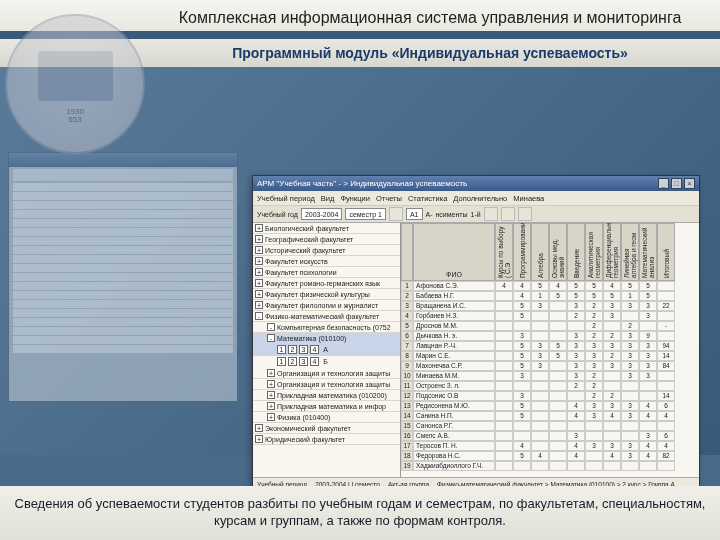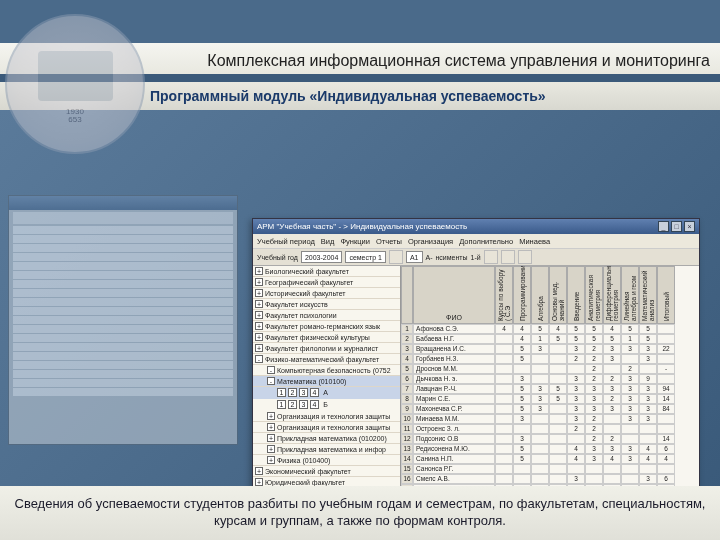--- a/index.html
+++ b/index.html
@@ -3,24 +3,24 @@
 <meta charset="utf-8">
 <style>
   * { box-sizing: border-box; margin: 0; padding: 0; }
   body { width: 720px; height: 540px; font-family: Arial, sans-serif; background: #4a6a8a; position: relative; overflow: hidden; }
   
   
   .seal { position: absolute; left: 5px; top: 14px; width: 140px; height: 140px; border-radius: 50%; border: 2px solid #8a9ab0; background: radial-gradient(circle, #d8d8e0 0%, #c8c8d0 60%, #b0b8c8 100%); opacity: 0.5; display:flex; align-items:center; justify-content:center; z-index:3; }
   .seal::after { content:""; position:absolute; width:75px; height:50px; background:#9aa5b5; top:35px; border-radius:4px; }
   .seal-text { position:absolute; bottom:28px; font-size:8px; color:#556; text-align:center; line-height:1; }
 
-  .header { background: linear-gradient(#f5f5f0, #e8e8e0); padding: 8px 10px 4px 150px; text-align: right; margin-top: 43px; }
+  .header { background: linear-gradient(#f5f5f0, #e8e8e0); padding: 8px 10px 4px 150px; text-align: center; }
   .header h1 { font-size: 16px; font-weight: normal; color: #222; line-height: 1.2; }
   .header-band { background: #3b5a7a; height: 8px; }
-  .header-sub { background: linear-gradient(#e8e8e0,#d8d8d0); padding: 6px 10px 6px 150px; text-align: left; }
+  .header-sub { background: linear-gradient(#e8e8e0,#d8d8d0); padding: 6px 10px 6px 150px; text-align: center; }
   .header-sub h2 { font-size: 14px; color: #1a3a6a; font-weight: bold; }
 
   .workarea { position: relative; height: 388px; background: linear-gradient(135deg,#5a7a9a,#3a5a7a); }
   
   .bg-window { position:absolute; left:8px; top:85px; width:230px; height:250px; background:#bac5d0; border:1px solid #567; opacity:0.6; z-index:1; }
   .bg-window .hdr { height:14px; background:linear-gradient(#6a8ab0,#4a6a90); }
   .bg-window .pane { height:12px; margin:2px 4px; background:#dde4ec; }
   .bg-window .row { height:8px; margin:1px 4px; background:#e8eef5; }
 
   .app-window { position:absolute; left:252px; top:108px; width:448px; height:315px; background:#ece8dc; border:1px solid #334; box-shadow: -2px 2px 6px rgba(0,0,0,0.3); z-index:2; font-size:8px; color:#222; }
@@ -111,21 +111,21 @@
         <span>_</span>
         <span>□</span>
         <span>×</span>
       </div>
     </div>
     <div class="menubar" id="menubar">
         <span>Учебный период</span>
         <span>Вид</span>
         <span>Функции</span>
         <span>Отчеты</span>
-        <span>Организация</span>
+        <span>Статистика</span>
         <span>Дополнительно</span>
         <span>Минаева</span>
       </div>
     <div class="toolbar">
       <span>Учебный год</span>
       <span class="sel">2003-2004</span>
       <span class="sel">семестр 1</span>
       <span class="btn"></span>
       <span class="sel">А1</span>
       <span>А-</span>

